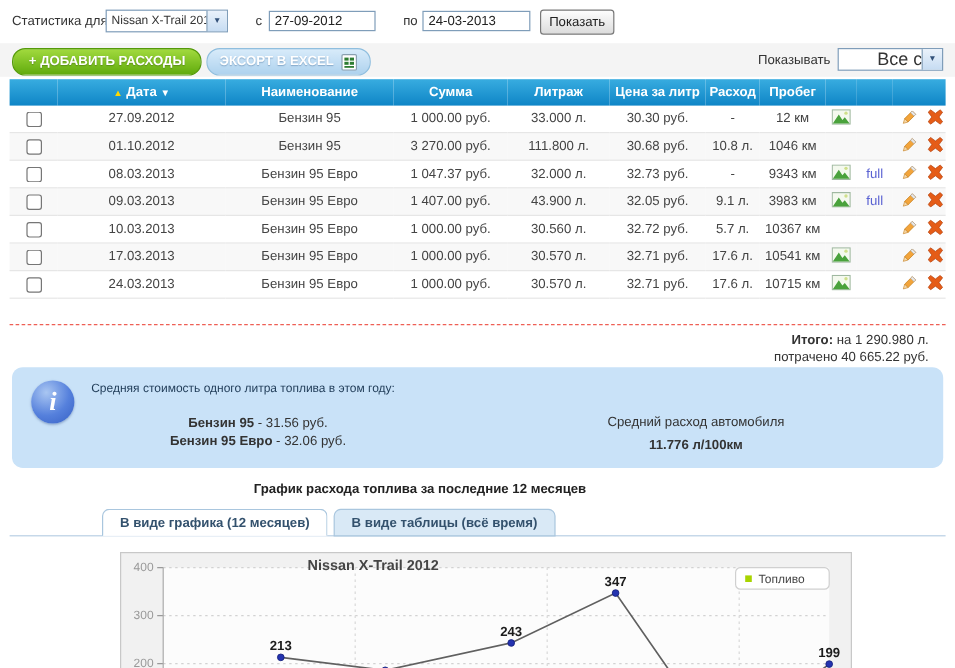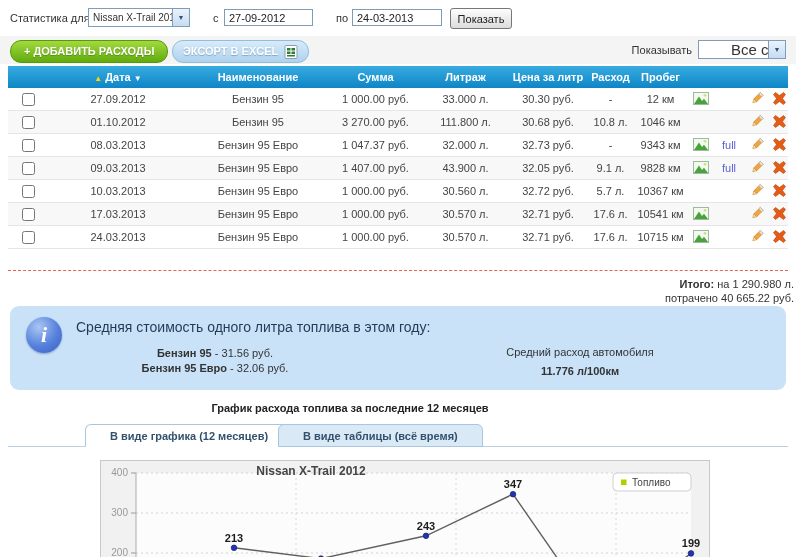--- a/index.html
+++ b/index.html
@@ -34,37 +34,37 @@
   table.grid tbody td{height:22px;text-align:center;color:#444;border-bottom:1px solid #e6e6e6;padding:0;white-space:nowrap;vertical-align:middle;}
   table.grid tbody tr:nth-child(even){background:#f8f8f8;}
   .arr-up{color:#ffd800;font-size:8px;}
   .arr-dn{color:#fff;font-size:8px;}
   .icon-btn{display:inline-block;cursor:pointer;line-height:0;}
   a.full-link{color:#5a62d2;text-decoration:none;cursor:pointer;}
   input[type=checkbox]{width:13px;height:13px;margin:0;vertical-align:middle;}
 
   
   .sep{position:absolute;left:8px;right:8px;top:270px;border-top:1px dashed #ee5f55;}
-  .totals{position:absolute;right:2px;top:277px;text-align:right;line-height:14px;font-size:11px;color:#333;}
+  .totals{position:absolute;right:22px;top:277px;text-align:right;line-height:14px;font-size:11px;color:#333;}
 
   
   .infobox{position:absolute;left:10px;top:306px;width:776px;height:84px;background:#c9e2f8;border-radius:9px;box-sizing:border-box;}
   .info-icon{position:absolute;left:16px;top:11px;width:36px;height:36px;border-radius:50%;
      background:radial-gradient(circle at 35% 28%, #a9c6f2, #5580dc 55%, #3660c4);
      color:#fff;font-family:"Liberation Serif",serif;font-style:italic;font-weight:bold;font-size:22px;
      display:flex;align-items:center;justify-content:center;box-shadow:0 1px 2px rgba(40,70,130,.4);}
-  .info-title{position:absolute;left:66px;top:13px;font-size:14px;color:#1f3b57;}
+  .info-title{position:absolute;left:66px;top:13px;font-size:10px;color:#1f3b57;}
   .fuel-block{position:absolute;left:70px;top:40px;width:270px;text-align:center;line-height:15px;color:#333;}
   .avg-block{position:absolute;left:430px;top:40px;width:280px;text-align:center;color:#333;}
   .avg-block .val{font-weight:bold;margin-top:7px;}
 
   
   .chart-heading{position:absolute;left:0;top:402px;width:700px;text-align:center;font-weight:bold;font-size:11px;color:#222;}
   .tabline{position:absolute;left:8px;right:8px;top:446px;border-top:1px solid #b9cfe4;}
-  .tab{position:absolute;top:424px;height:23px;line-height:22px;padding:0 24px;box-sizing:border-box;
+  .tab{position:absolute;top:424px;height:23px;line-height:22px;padding:0 14px;box-sizing:border-box;
      border:1px solid #a9c6de;border-radius:6px 6px 0 0;font-weight:bold;font-size:11px;color:#33516d;cursor:pointer;z-index:2;}
   .tab.active{background:#fff;border-bottom:1px solid #fff;}
   .tab.inactive{background:#d9e9f6;}
   #tab1{left:85px;}
   #tab2{left:278px;}
 
   .chart-widget{position:absolute;left:100px;top:460px;width:610px;height:130px;background:#f1f1f1;border:1px solid #c8c8c8;box-sizing:border-box;}
   .chart-title{position:absolute;left:0;top:3px;width:420px;text-align:center;font-size:12px;font-weight:bold;color:#454545;}
   .chart-widget svg{position:absolute;left:0;top:0;}
 </style>
@@ -218,21 +218,21 @@
               </svg></span></td>
         </tr>
         <tr>
           <td><input type="checkbox" style=""></td>
           <td>09.03.2013</td>
           <td>Бензин 95 Евро</td>
           <td>1 407.00 руб.</td>
           <td>43.900 л.</td>
           <td>32.05 руб.</td>
           <td>9.1 л.</td>
-          <td>9828 км</td>
+          <td>3983 км</td>
           <td><span class="icon-btn"><svg width="16" height="13" viewBox="0 0 16 13">
                 <rect x="0.5" y="0.5" width="15" height="12" fill="#f4f9ee" stroke="#9fb8a0"></rect>
                 <polygon points="1,12 6,4.5 9,9 11,6.8 15,12" fill="#4aa23c"></polygon>
                 <circle cx="12" cy="3.3" r="1.4" fill="#cfe08a"></circle>
               </svg></span></td>
           <td><a class="full-link">full</a></td>
           <td><span class="icon-btn"><svg width="14" height="14" viewBox="0 0 14 14">
                 <g transform="rotate(45 7 7)">
                   <rect x="5.4" y="0.8" width="4" height="9" fill="#f3a43a" stroke="#c67f1e" stroke-width="0.6"></rect>
                   <rect x="5.4" y="0.8" width="4" height="2" fill="#e9e9e9" stroke="#a9a9a9" stroke-width="0.5"></rect>

